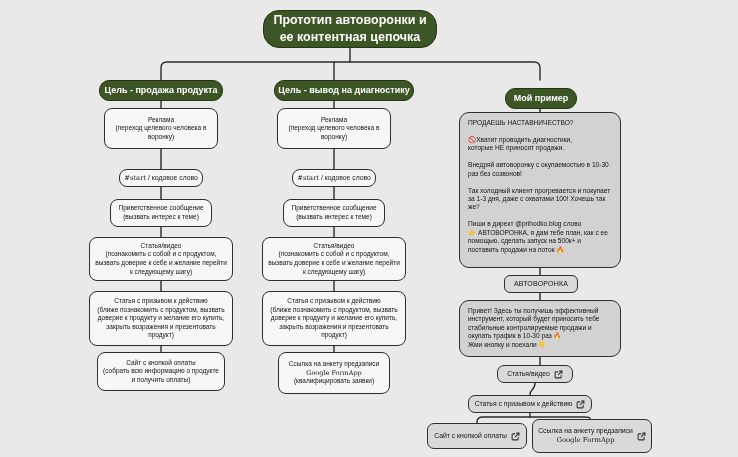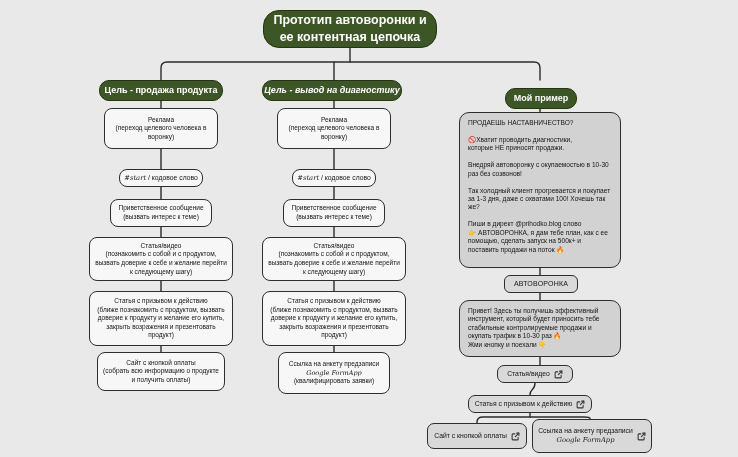--- a/index.html
+++ b/index.html
@@ -13,21 +13,21 @@
   .node span{white-space:pre-line;}
   .green{background:#3d5626;border-color:#24350f;color:#fff;font-weight:bold;
          font-size:9px;border-radius:10px;padding:2px 6px;}
   .title{font-size:12.5px;line-height:1.35;border-radius:16px;}
   .nowrap span{white-space:pre;}
   .codeword{font-size:6.8px;}
   .graybig{background:#d2d2d2;border-radius:10px;align-items:flex-start;
            justify-content:flex-start;text-align:left;padding:6px 8px;font-size:6.6px;line-height:1.28;}
   .smallgray{background:#d9d9d9;border-radius:7px;font-size:6.8px;gap:4px;}
   .keyword{background:#d9d9d9;border-radius:6px;font-size:7px;letter-spacing:.2px;}
-  .serif{font-family:"DejaVu Serif","Liberation Serif",serif;font-style:italic;}
+  .serif{font-family:"DejaVu Serif","Liberation Serif",serif;}
   .stack{display:flex;flex-direction:column;align-items:center;}
   .col{display:flex;flex-direction:column;align-items:center;}
   .ext{flex:0 0 auto;}
 </style>
 </head>
 <body>
 
 <div class="canvas">
 
   <svg class="wires" width="738" height="457" viewBox="0 0 738 457">
@@ -45,21 +45,21 @@
   </svg>
 
   <div class="node green title" style="left:263px;top:10px;width:174px;height:38px;">
     <span>Прототип автоворонки и
 ее контентная цепочка</span>
   </div>
 
   <div class="node green nowrap" style="left:99px;top:80px;width:124px;height:21px;">
     <span>Цель - продажа продукта</span>
   </div>
-  <div class="node green nowrap" style="left:262px;top:80px;width:140px;height:21px;font-style:italic;">
+  <div class="node green nowrap" style="left:274px;top:80px;width:140px;height:21px;">
     <span>Цель - вывод на диагностику</span>
   </div>
   <div class="node green nowrap" style="left:505px;top:88px;width:72px;height:21px;">
     <span>Мой пример</span>
   </div>
 
   <div class="node" style="left:104px;top:108px;width:114px;height:41px;">
     <span>Реклама
 (переход целевого человека в воронку)</span>
   </div>

